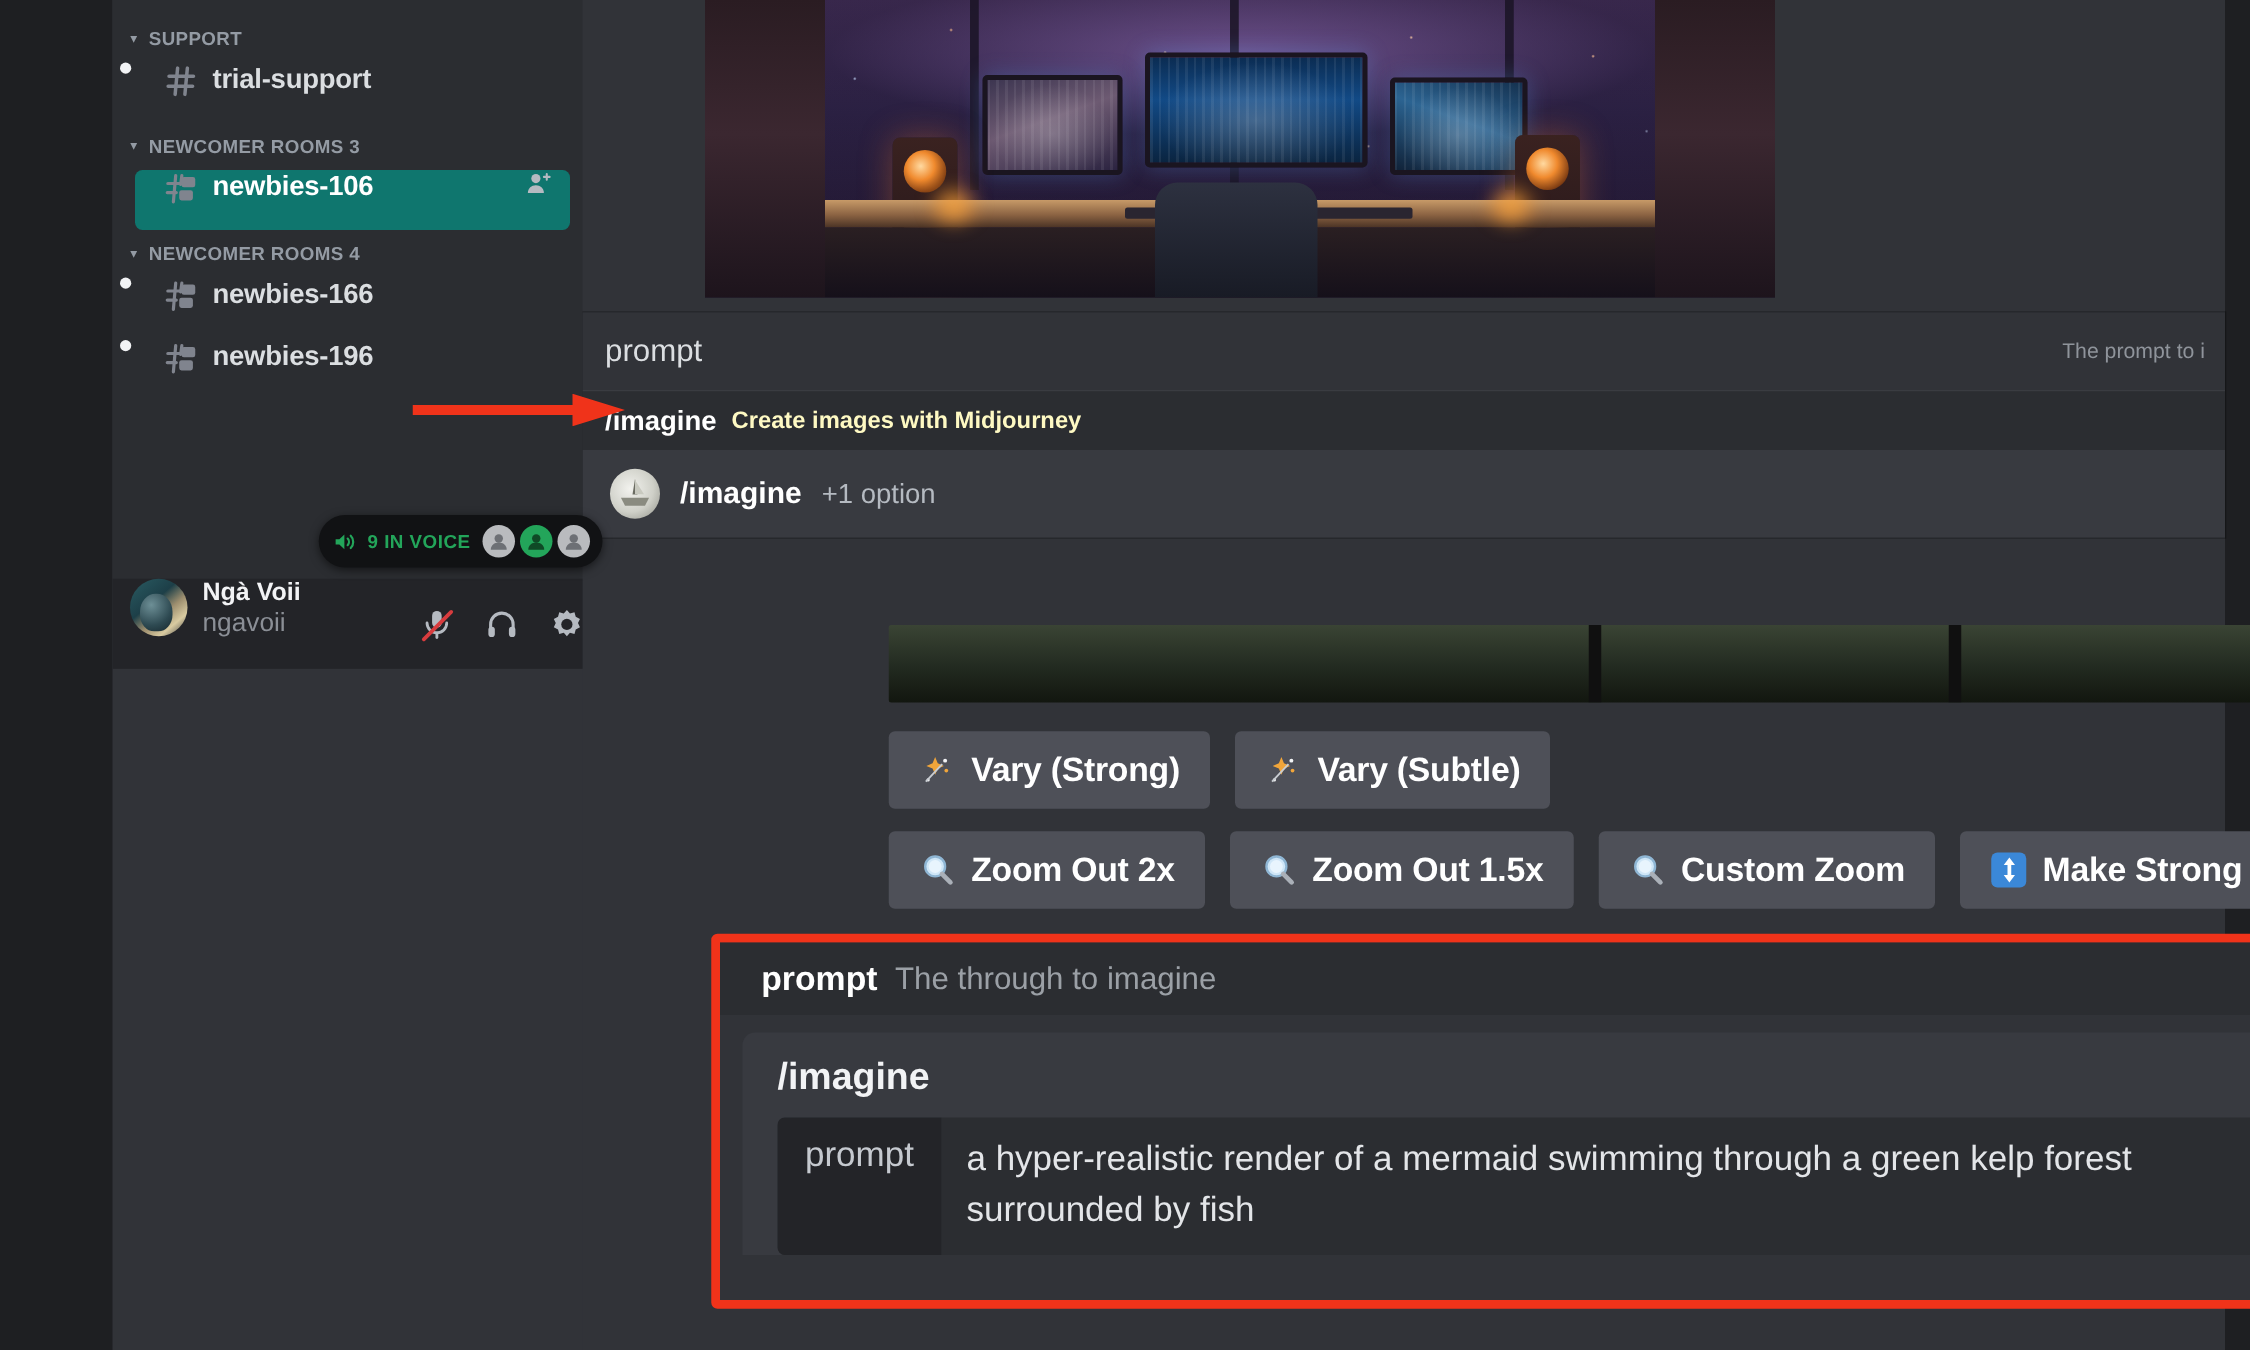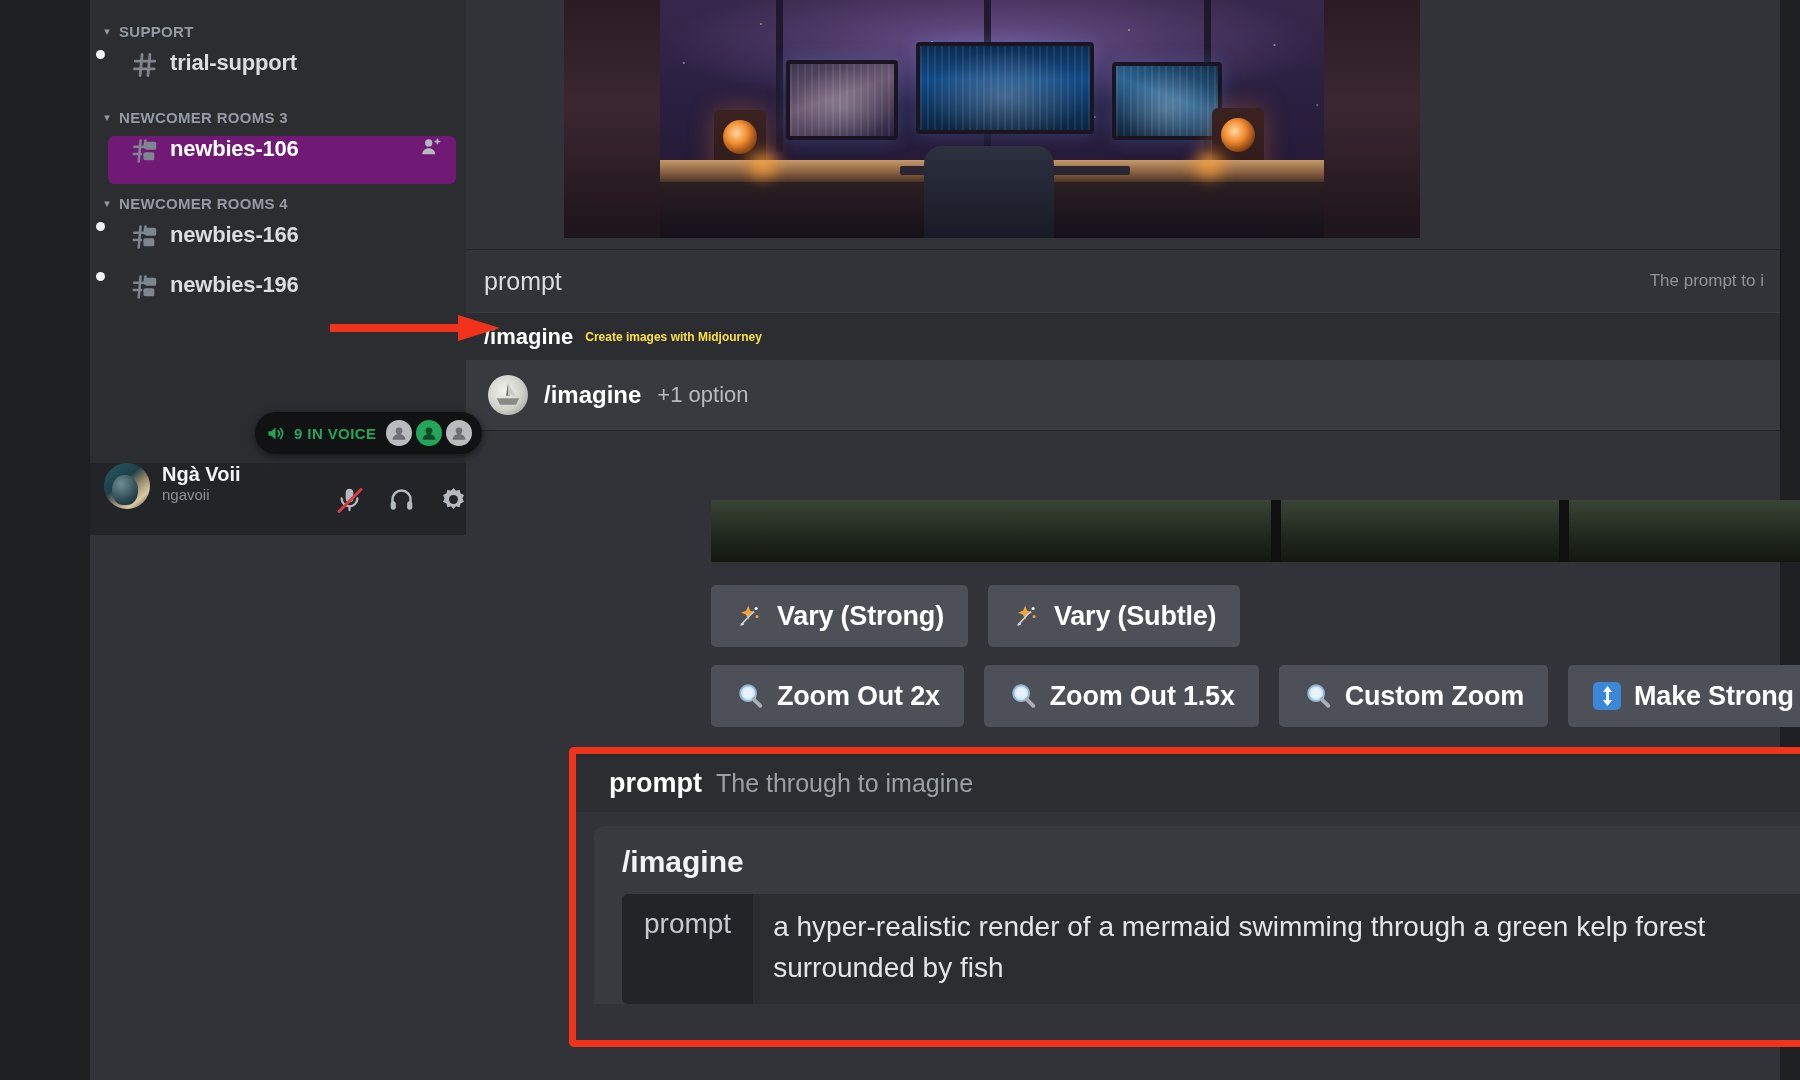--- a/index.html
+++ b/index.html
@@ -69,21 +69,21 @@
   .chan-row {
     position: relative;
     display: flex;
     align-items: flex-start;
     height: 48px;
     margin: 2px 10px 2px 18px;
     padding-left: 22px;
     border-radius: 6px;
     cursor: pointer;
   }
-  .chan-row.active { background: #701a75; }
+  .chan-row.active { background: #0f766e; }
   .chan-unread-dot {
     position: absolute;
     left: -12px;
     width: 9px; height: 9px;
     border-radius: 50%;
     background: #f2f3f5;
   }
   .chan-icon {
     width: 30px; height: 30px;
     margin-right: 10px;
@@ -181,21 +181,21 @@
     width: 170px;
   }
   .user-name {
     font-size: 20px;
     font-weight: 700;
     color: #f2f3f5;
     line-height: 1.15;
     white-space: nowrap;
   }
   .user-tag {
-    font-size: 15px;
+    font-size: 21px;
     color: #8b8f96;
     line-height: 1.2;
     white-space: nowrap;
   }
   .user-actions {
     margin-left: auto;
     display: flex;
     align-items: center;
     gap: 18px;
     padding-right: 6px;
@@ -377,21 +377,21 @@
   .cmd-desc-bar {
     height: 48px;
     display: flex;
     align-items: center;
     gap: 12px;
     padding: 0 0 0 18px;
     background: #2b2d31;
     border-top: 1px solid #3a3c41;
   }
   .cmd-desc-slash { font-size: 22px; font-weight: 800; color: #ffffff; }
-  .cmd-desc-text { font-size: 12px; color: #fde047; font-weight: 600; }
+  .cmd-desc-text { font-size: 19px; color: #fef9c3; font-weight: 600; }
 
   .cmd-choice-row {
     height: 70px;
     display: flex;
     align-items: center;
     gap: 16px;
     padding-left: 22px;
     background: #383a40;
     cursor: pointer;
   }

